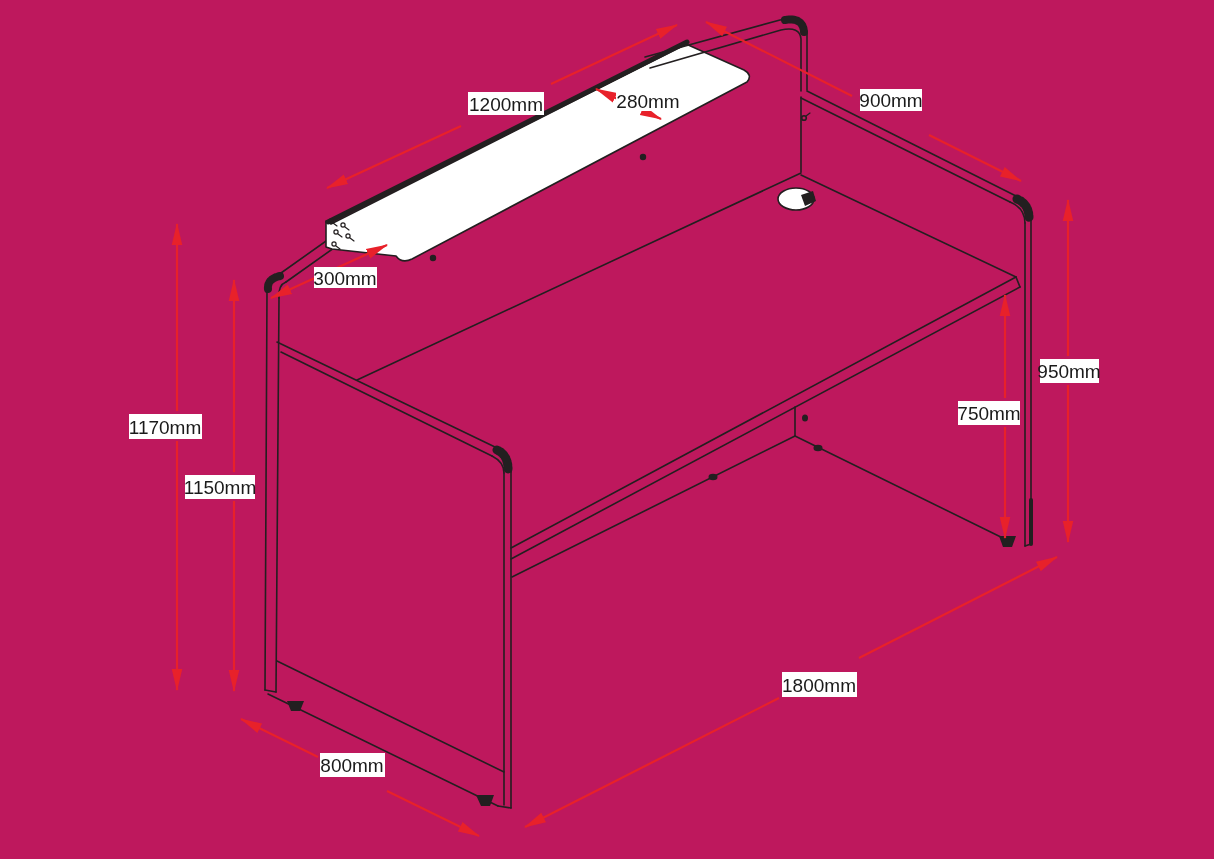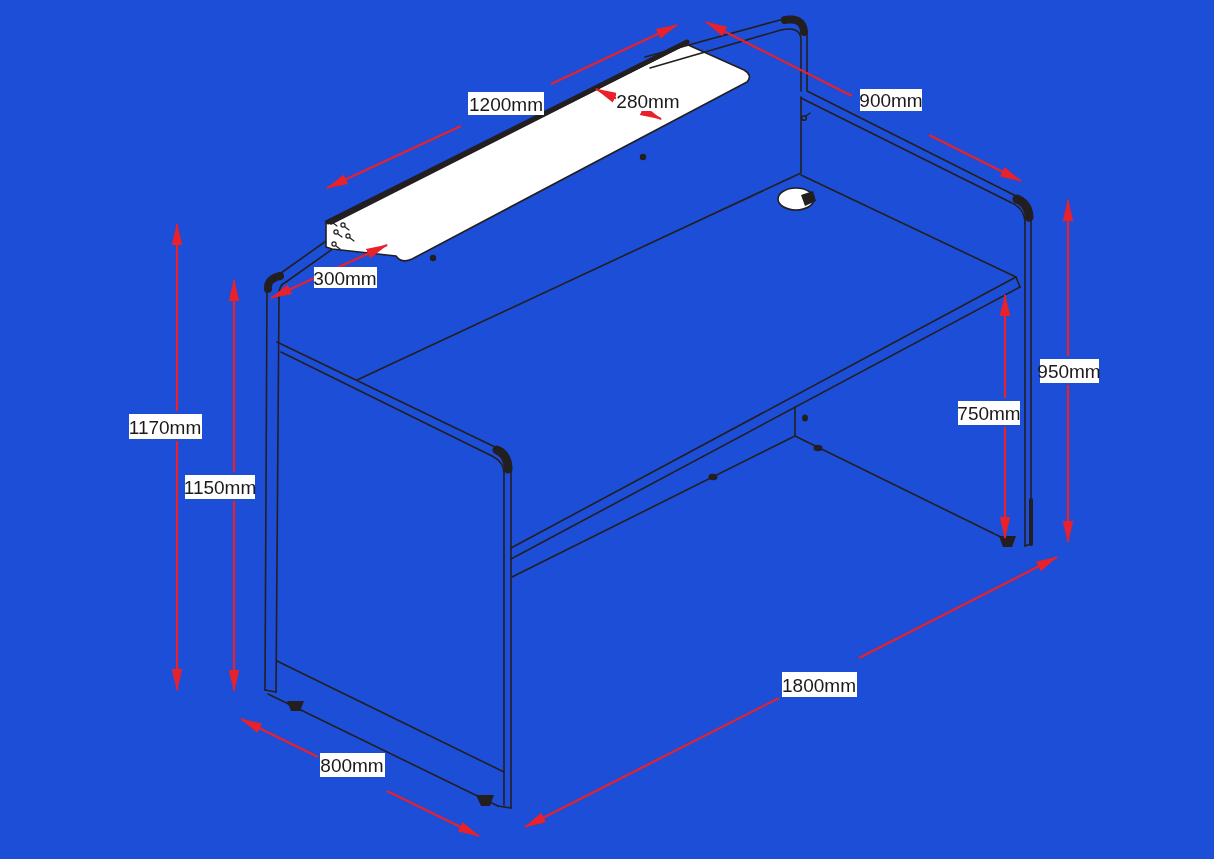--- a/index.html
+++ b/index.html
@@ -1,16 +1,16 @@
 <!DOCTYPE html>
 <html><head>
 <meta charset="utf-8">
 <style>
   html,body{margin:0;padding:0;background:#ffffff;}
-  .stage{position:relative;width:1214px;height:859px;background:#1d4ed8;overflow:hidden;
+  .stage{position:relative;width:1214px;height:859px;background:#be185d;overflow:hidden;
          font-family:"Liberation Sans", sans-serif;}
   svg{display:block;}
   .dim-label{font-family:"Liberation Sans", sans-serif;font-size:19px;fill:#1a1a1a;}
 </style>
 </head>
 <body>
 
 <div class="stage">
 <svg width="1214" height="859" viewBox="0 0 1214 859">
   <defs>

